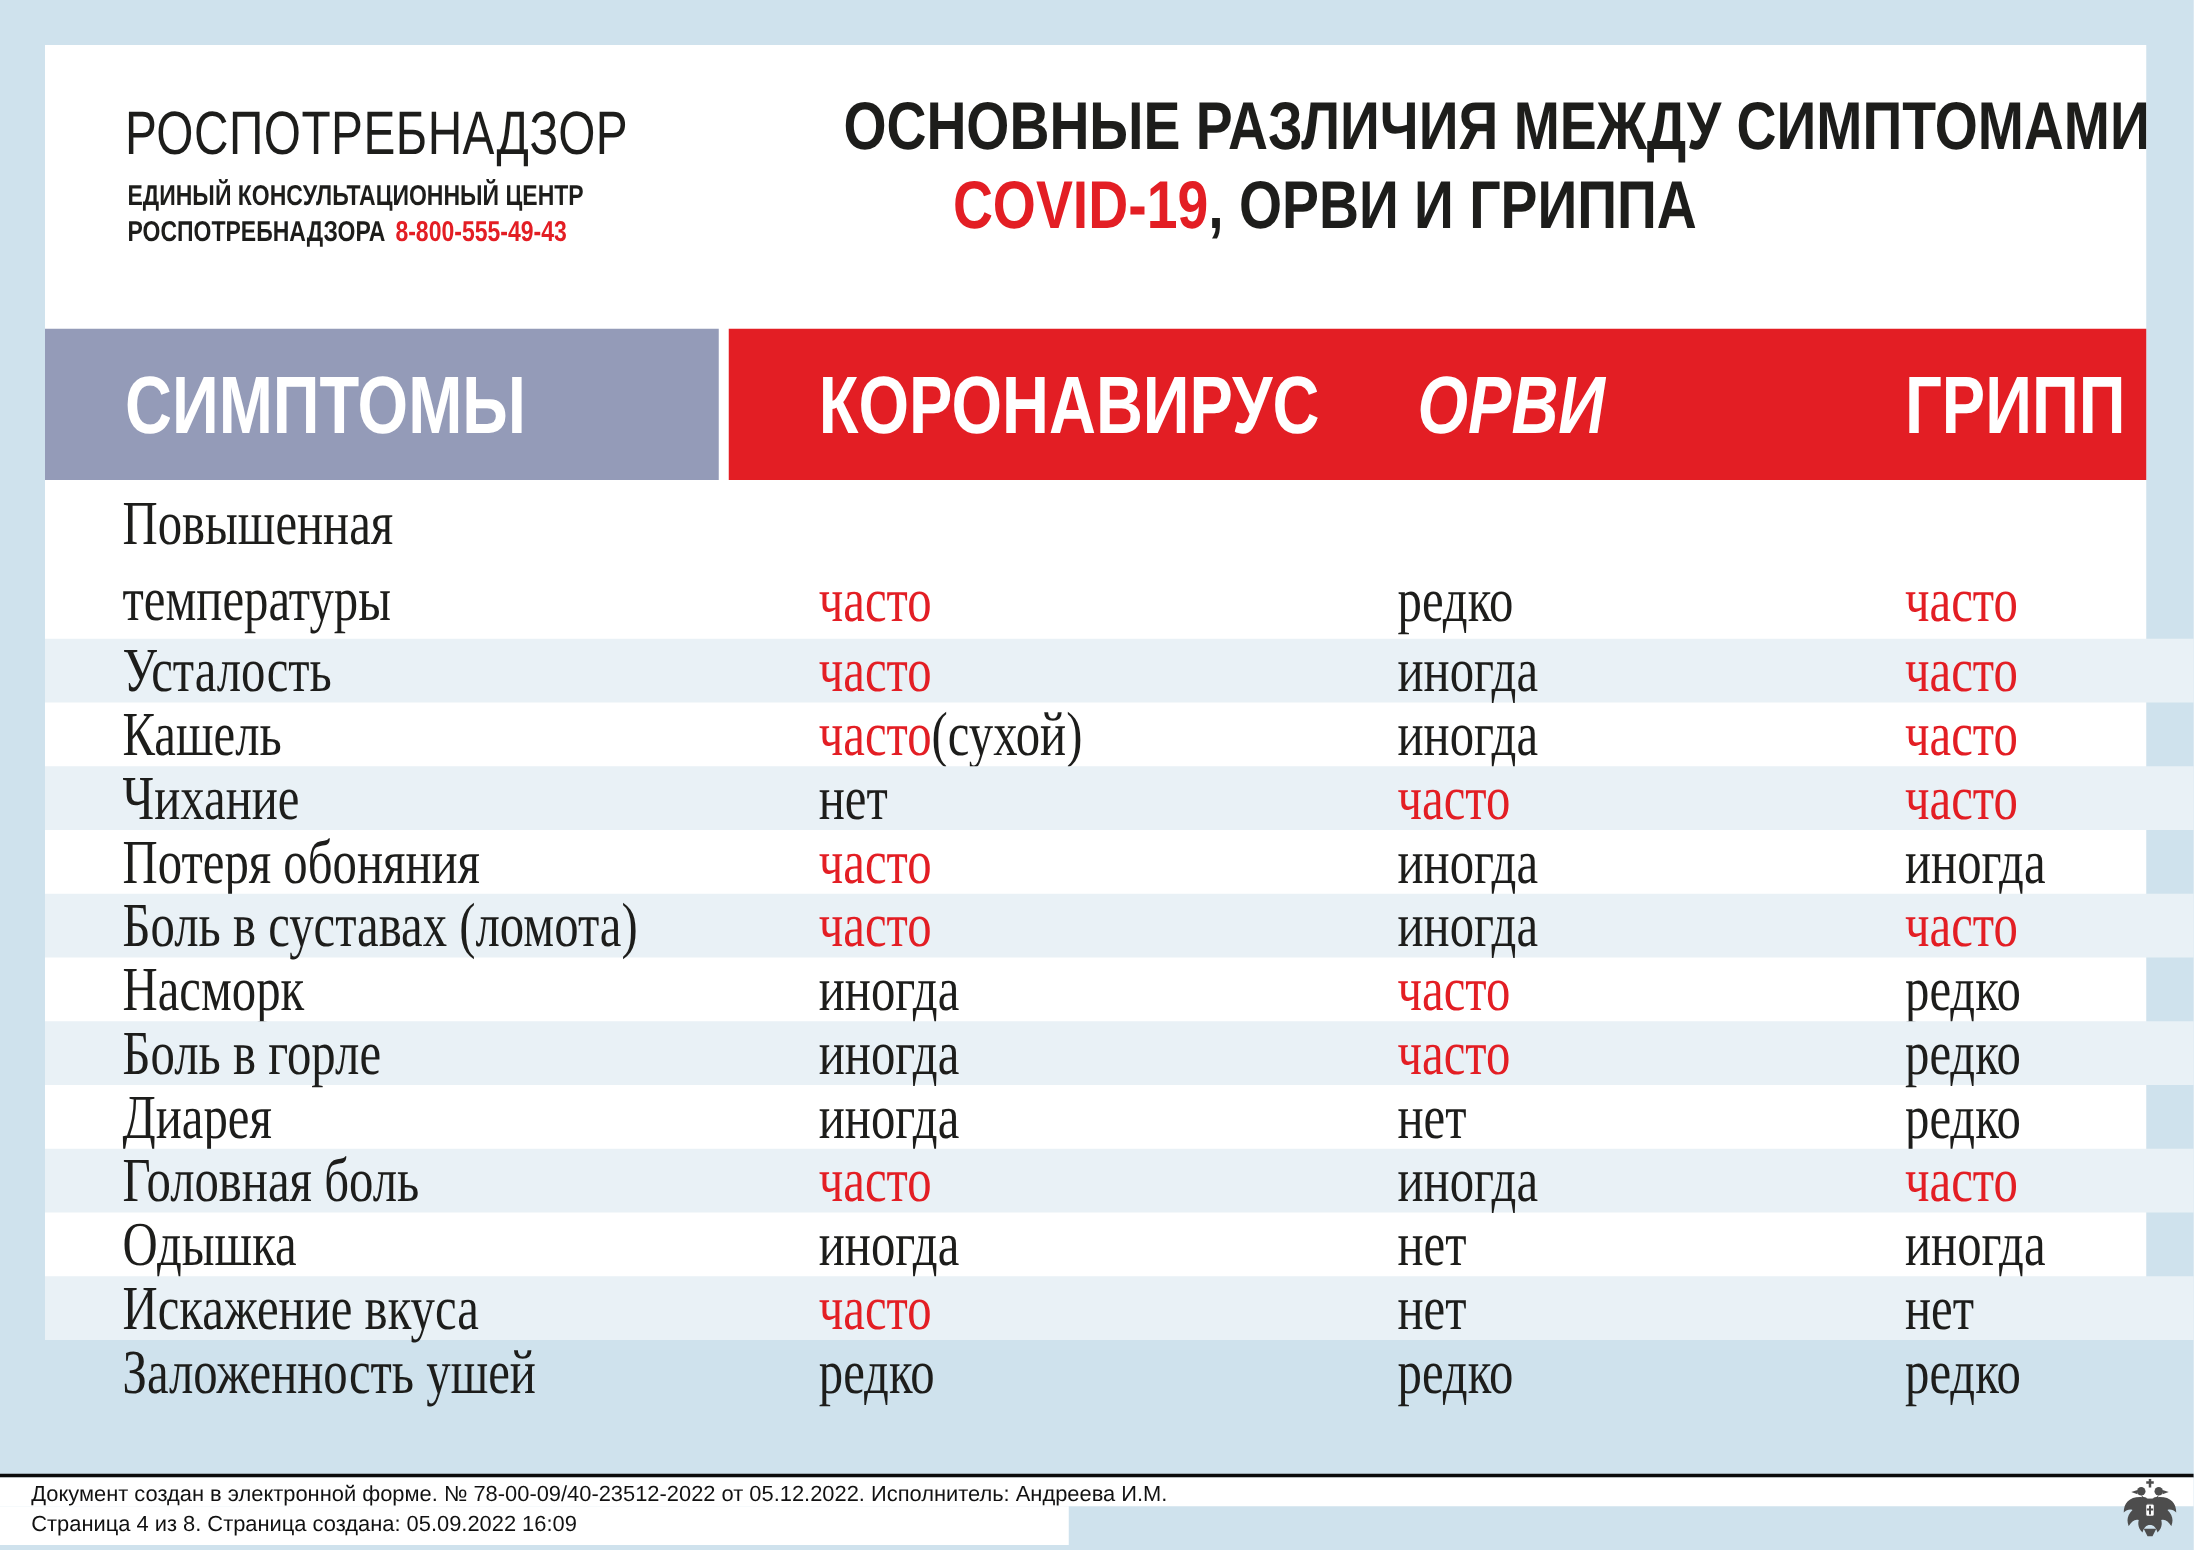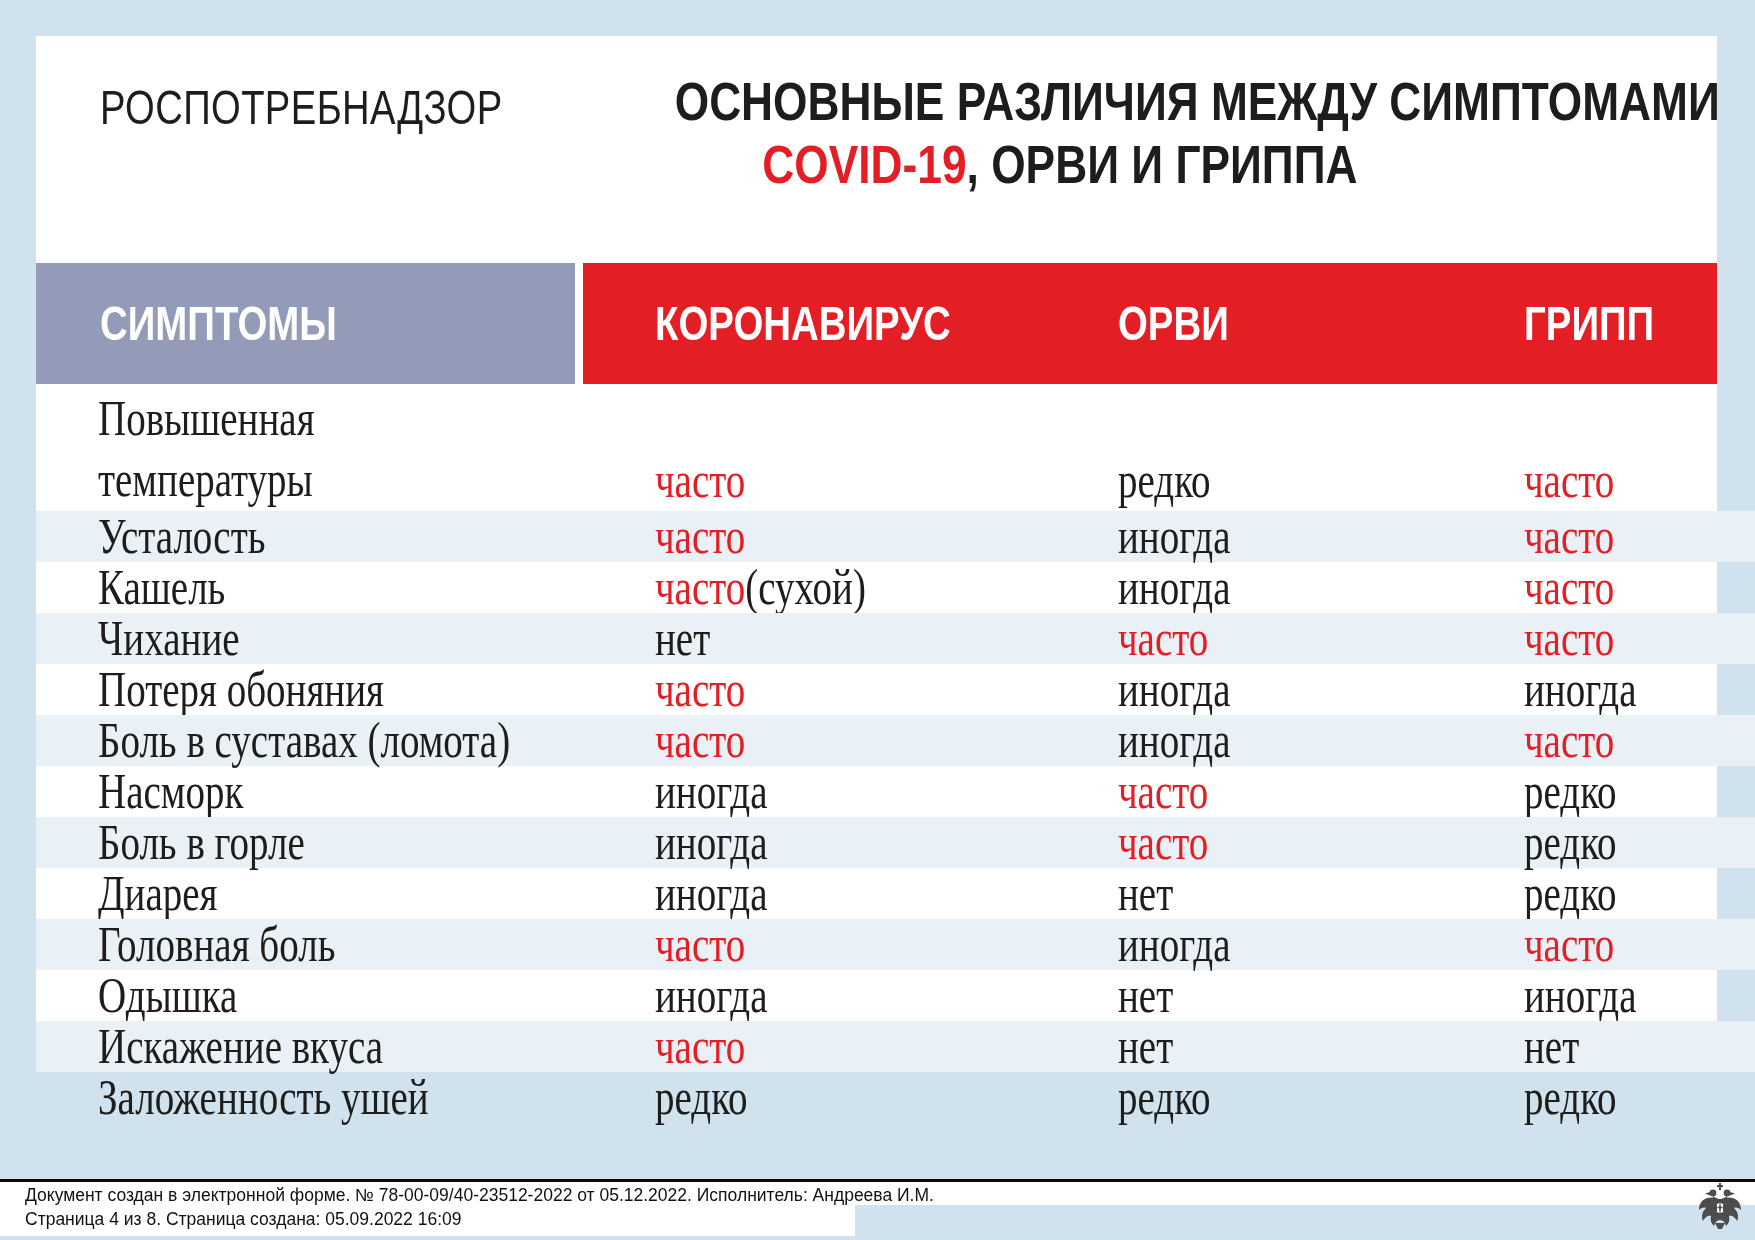--- a/index.html
+++ b/index.html
@@ -24,25 +24,25 @@
   
   .title{position:absolute;left:524px;top:34px;width:1000px;text-align:center;
          font-weight:bold;font-size:54px;line-height:63px;}
   .title .cond{transform:scaleX(0.82);transform-origin:50% 50%;}
   .title .covid{color:var(--red,#e31e24);}
 
   
   .thead{position:absolute;left:0;top:227px;width:1681px;height:121px;}
   .hgray{position:absolute;left:0;top:0;width:539px;height:121px;background:var(--header-gray,#949bb8);}
   .hred{position:absolute;left:547px;top:0;width:1134px;height:121px;background:var(--red,#e31e24);}
-  .hlabel{position:absolute;top:0;height:121px;line-height:121px;color:#ffffff;font-weight:bold;font-size:48px;}
+  .hlabel{position:absolute;top:0;height:121px;line-height:121px;color:#ffffff;font-weight:bold;font-size:65px;}
   .hlabel .cond{transform:scaleX(0.8);}
   .hl-sym{left:64px;}
   .hl-c1{left:72px;text-align:center;}
-  .hl-c2{left:535px;}
+  .hl-c2{left:551px;font-style:italic;}
   .hl-c3{left:941px;}
 
   
   .rows{position:absolute;left:0;top:348px;width:1681px;}
   .trow{position:relative;width:1681px;height:51px;}
   .trow.alt{background:var(--row-tint,#e9f1f6);padding-left:48px;}
   .trow.tall{height:127px;}
   .cell{position:absolute;bottom:0;height:51px;line-height:51px;font-size:50px;font-family:Liberation Serif, serif;}
   .cell .cond{transform:scaleX(0.78);}
   .sym{left:62px;}
@@ -66,20 +66,24 @@
 <body>
 
 <div class="page">
 
   <div class="card">
 
     <div class="logo-title">
       <span class="cond">РОСПОТРЕБНАДЗОР</span>
     </div>
 
+    <div class="logo-sub">
+      <span class="cond"><span>ЕДИНЫЙ КОНСУЛЬТАЦИОННЫЙ ЦЕНТР</span></span><br>
+      <span class="cond"><span>РОСПОТРЕБНАДЗОРА</span><span class="logo-phone">8-800-555-49-43</span></span>
+    </div>
 
     <div class="title">
       <span class="cond"><span>ОСНОВНЫЕ РАЗЛИЧИЯ МЕЖДУ СИМПТОМАМИ</span></span><br>
       <span class="cond"><span class="covid">COVID-19</span><span>, ОРВИ И ГРИППА</span></span>
     </div>
 
     <div class="thead">
       <div class="hgray">
         <span class="hlabel hl-sym"><span class="cond">СИМПТОМЫ</span></span>
       </div>

